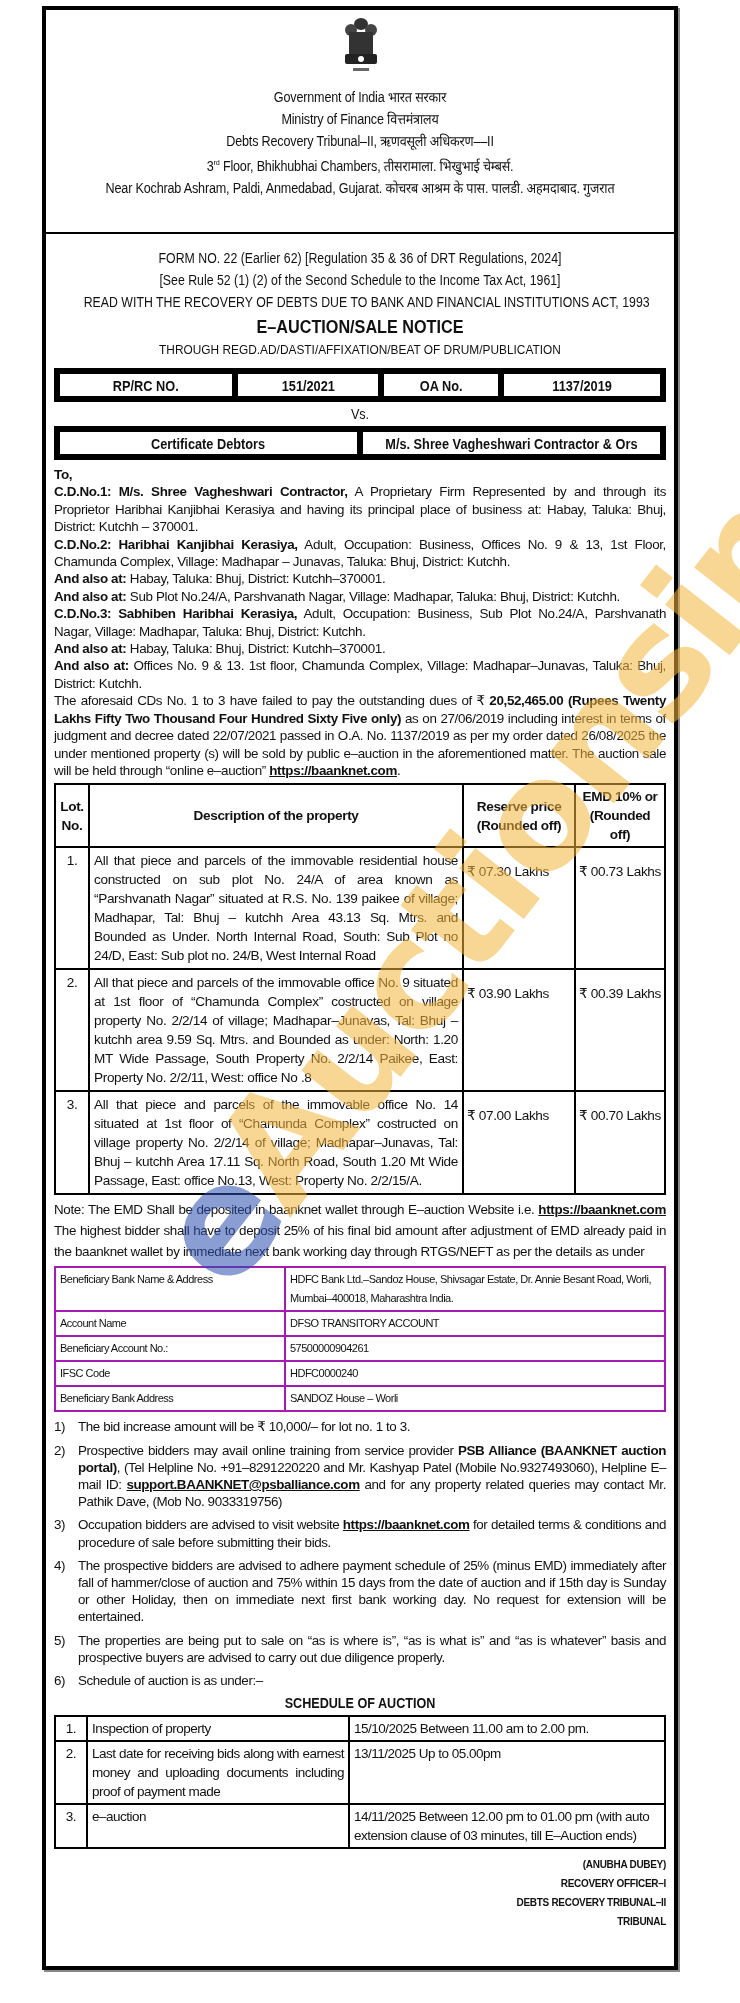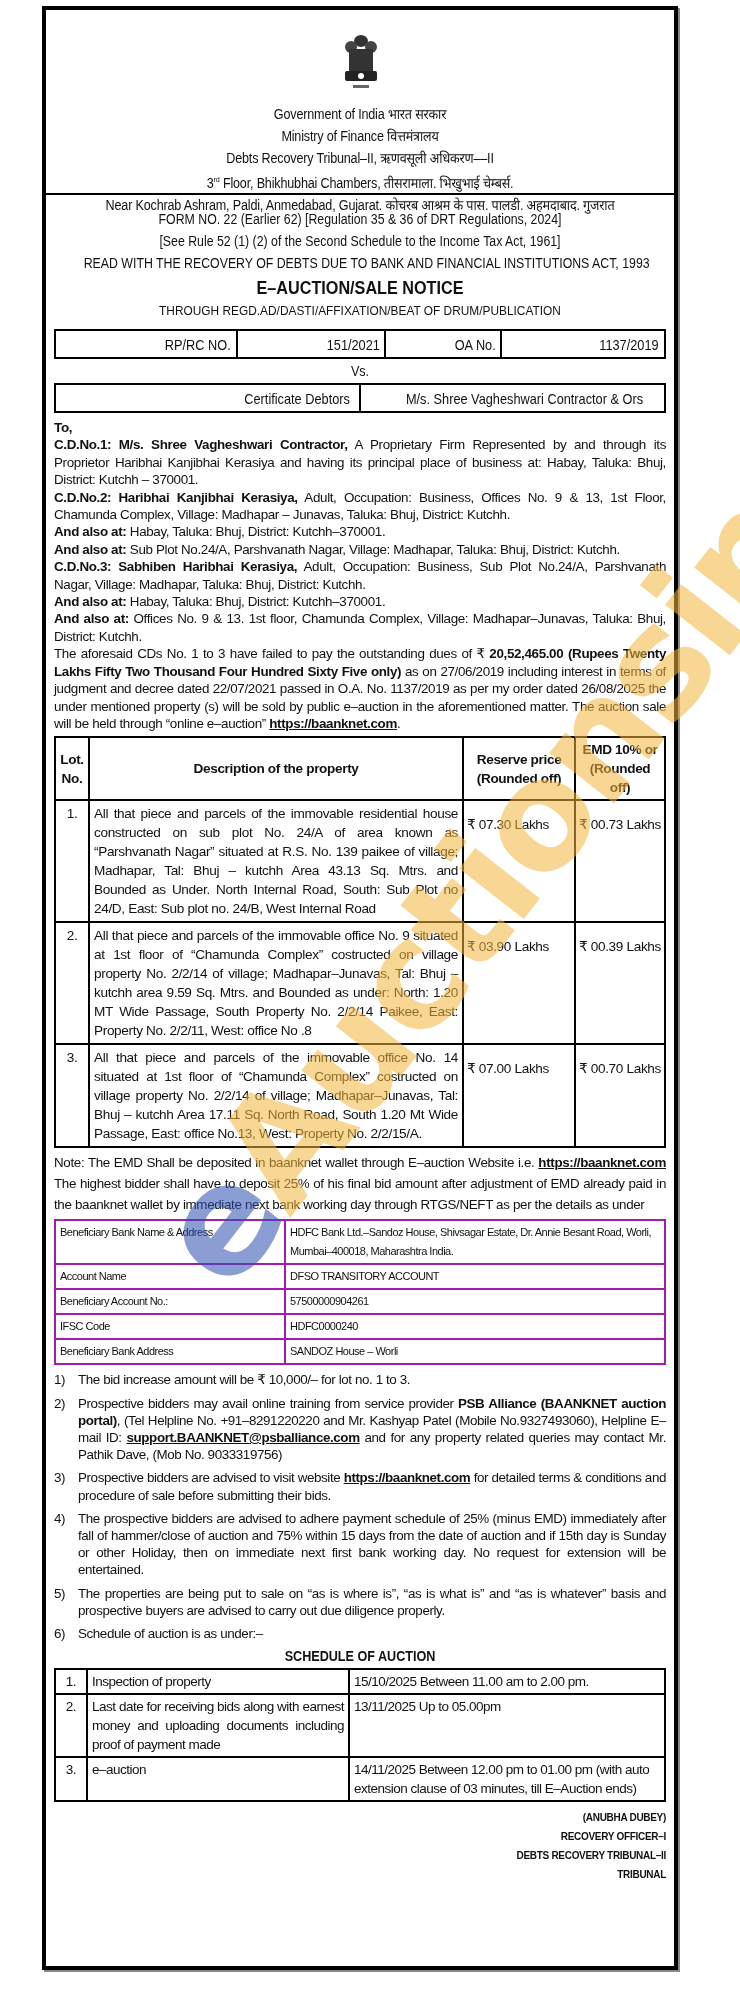--- a/index.html
+++ b/index.html
@@ -3,34 +3,34 @@
   <meta charset="utf-8">
   <style>
     * { box-sizing: border-box; margin: 0; padding: 0; }
     html, body { width: 740px; height: 2003px; background: #ffffff; overflow: hidden; }
     body { font-family: "Liberation Sans", "DejaVu Sans", sans-serif; color: #111; position: relative; }
 
     .frame {
       position: absolute; left: 42px; top: 6px; width: 636px; height: 1964px;
       border: 4px solid #000; box-shadow: 2px 2px 0 #888;
     }
-    .header { height: 168px; border-bottom: 2px solid #000; text-align: center; position: relative; margin-top: 17px; }
+    .header { height: 224px; border-bottom: 2px solid #000; text-align: center; position: relative; }
     .emblem { position: absolute; left: 293px; top: 4px; width: 44px; height: 66px; }
     .header .lines { position: absolute; top: 76px; left: 0; right: 0; }
     .header .line { font-size: 14px; line-height: 22px; letter-spacing: -0.2px; transform: scaleX(0.9); transform-origin: center; white-space: nowrap; }
     sup { font-size: 8px; }
 
     .form-block { text-align: center; padding-top: 13px; }
     .form-block .line { font-size: 14px; line-height: 22px; white-space: nowrap; transform: scaleX(0.88); }
     .title { font-size: 18px; font-weight: bold; line-height: 26px; transform: scaleX(0.9); margin-top: 1px; }
     .through { font-size: 13.5px; line-height: 20px; transform: scaleX(0.88); }
 
     .content { padding: 0 8px 0 8px; }
     table { border-collapse: collapse; width: 100%; }
-    .t4 td, .t2 td { border: 2px solid #000000; font-weight: normal; font-size: 15px; text-align: right; height: 28px; }
+    .t4 td, .t2 td { border: 6px solid #000000; font-weight: bold; font-size: 15px; text-align: center; height: 28px; }
     .t4 td span, .t2 td span { display: inline-block; transform: scaleX(0.85); white-space: nowrap; }
     .t4 { margin-top: 8px; }
     .t2 { margin-top: 6px; }
     .vs { text-align: center; font-size: 14px; line-height: 24px; transform: scaleX(0.9); }
 
     .para { font-size: 13.4px; line-height: 17.4px; text-align: justify; letter-spacing: -0.35px; word-spacing: 0px; }
     .para b { font-weight: bold; }
     .to { margin-top: 6px; font-weight: bold; font-size: 13.5px; }
     a, .link { color: #111; text-decoration: underline; font-weight: bold; }
 
@@ -193,21 +193,21 @@
       <li>
           <span class="n">1)</span>
           <span class="tx">The bid increase amount will be ₹ 10,000/– for lot no. 1 to 3.</span>
         </li>
       <li>
           <span class="n">2)</span>
           <span class="tx"><span>Prospective bidders may avail online training from service provider </span><b>PSB Alliance (BAANKNET auction portal)</b><span>, (Tel Helpline No. +91–8291220220 and Mr. Kashyap Patel (Mobile No.9327493060), Helpline E–mail ID: </span><a class="link">support.BAANKNET@psballiance.com</a><span> and for any property related queries may contact Mr. Pathik Dave, (Mob No. 9033319756)</span></span>
         </li>
       <li>
           <span class="n">3)</span>
-          <span class="tx"><span>Prospective bidders are advised to visit website </span><a class="link">https://baanknet.com</a><span> for detailed terms &amp; conditions and procedure of sale before submitting their bids.</span></span>
+          <span class="tx"><span>Occupation bidders are advised to visit website </span><a class="link">https://baanknet.com</a><span> for detailed terms &amp; conditions and procedure of sale before submitting their bids.</span></span>
         </li>
       <li>
           <span class="n">4)</span>
           <span class="tx">The prospective bidders are advised to adhere payment schedule of 25% (minus EMD) immediately after fall of hammer/close of auction and 75% within 15 days from the date of auction and if 15th day is Sunday or other Holiday, then on immediate next first bank working day. No request for extension will be entertained.</span>
         </li>
       <li>
           <span class="n">5)</span>
           <span class="tx">The properties are being put to sale on “as is where is”, “as is what is” and “as is whatever” basis and prospective buyers are advised to carry out due diligence properly.</span>
         </li>
       <li>

